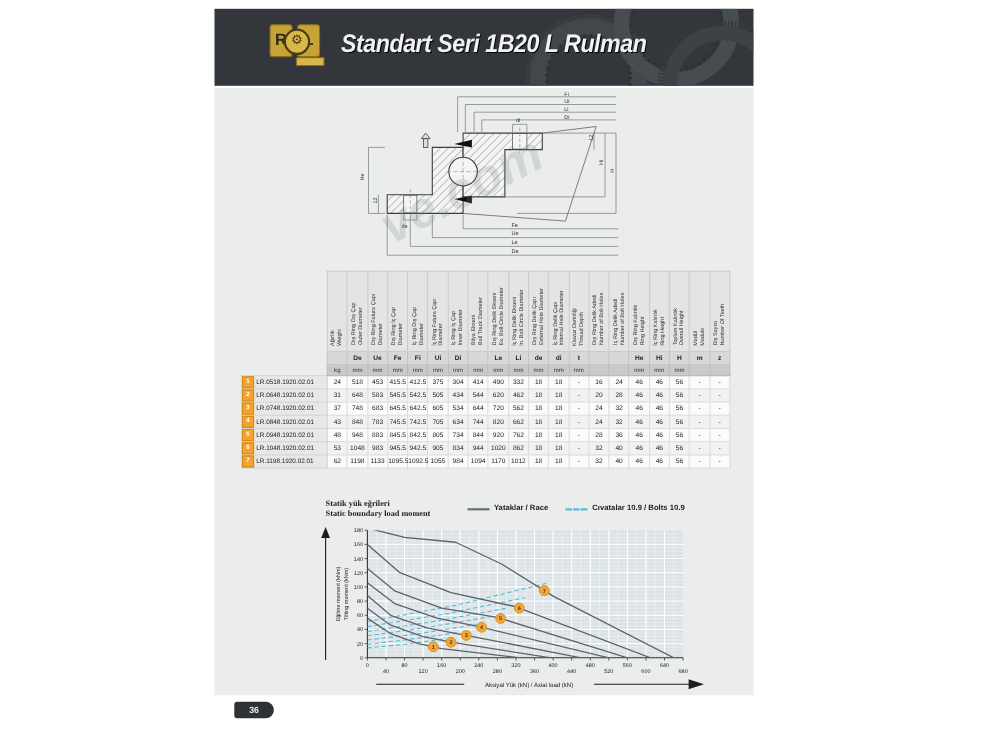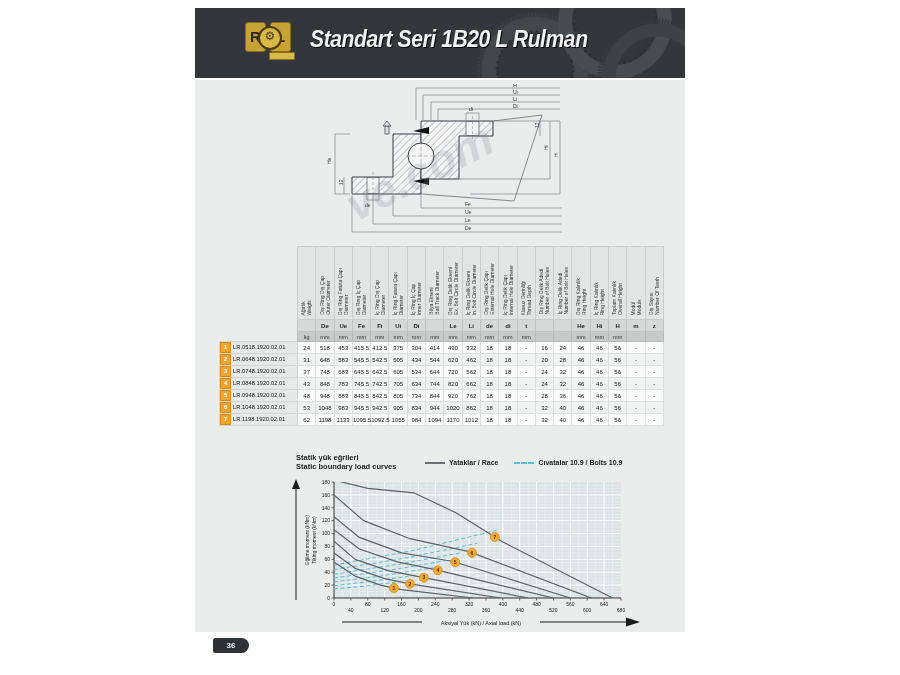--- a/index.html
+++ b/index.html
@@ -36,21 +36,21 @@
   .vh{writing-mode:vertical-rl;transform:rotate(180deg);font-size:5px;line-height:1.25;white-space:pre-line;
       display:inline-block;text-align:left;color:#333;font-weight:normal;max-height:69px;overflow:hidden;}
   td.sym{background:#d7d8d8;border:1px solid #c2c3c3;font-size:6px;font-weight:bold;text-align:center;height:11px;color:#222;}
   td.unit{background:#c9caca;border:1px solid #b8b9b9;font-size:5.5px;text-align:center;height:9px;color:#333;}
   td.val{background:#fbfbfb;border:1px solid #dedede;font-size:6px;text-align:center;height:11px;color:#222;}
   tr.alt td.val{background:#f1f2f2;}
   td.pn{background:#e7e8e8;border:1px solid #d4d5d5;font-size:5.8px;text-align:left;color:#222;white-space:nowrap;}
   .badge{display:inline-block;width:9px;height:9px;background:#f2a32e;border:1px solid #d88a12;color:#fff;
          font-size:5.5px;font-weight:bold;text-align:center;line-height:9px;margin:0 2px 0 0;vertical-align:middle;}
   
-  .chart-title{position:absolute;left:296px;top:453px;font-size:7.5px;font-weight:bold;color:#1d1d1d;line-height:1.25;}
+  .chart-title{position:absolute;left:296px;top:453px;font-size:7.5px;font-weight:bold;color:#1d1d1d;line-height:1.25;font-family:Liberation Serif, serif;}
   .legend{position:absolute;left:425px;top:459px;display:flex;gap:16px;align-items:center;font-size:7px;font-weight:bold;color:#1d1d1d;}
   .leg-item{display:flex;align-items:center;gap:4px;}
   .leg-line{width:20px;height:0;border-top:2px solid #6a6f73;}
   .leg-dash{width:20px;height:0;border-top:2px dashed #56bcd9;}
   #chart{position:absolute;left:284px;top:470px;}
   
   .page-badge{position:absolute;left:213px;top:638px;width:36px;height:15px;background:#2e3236;
               border-radius:3px 9px 9px 3px;color:#f0f0f0;font-size:8px;font-weight:bold;
               text-align:center;line-height:15px;}
 </style>
@@ -424,21 +424,21 @@
             <td class="val">56</td>
             <td class="val">-</td>
             <td class="val">-</td>
           </tr>
         </tbody>
       </table>
   </div>
 
   <div class="chart-title">
     <div>Statik yük eğrileri</div>
-    <div>Static boundary load curves</div>
+    <div>Static boundary load moment</div>
   </div>
   <div class="legend">
     <div class="leg-item">
       <span class="leg-line"></span>
       <span>Yataklar / Race</span>
     </div>
     <div class="leg-item">
       <span class="leg-dash"></span>
       <span>Cıvatalar 10.9 / Bolts 10.9</span>
     </div>

